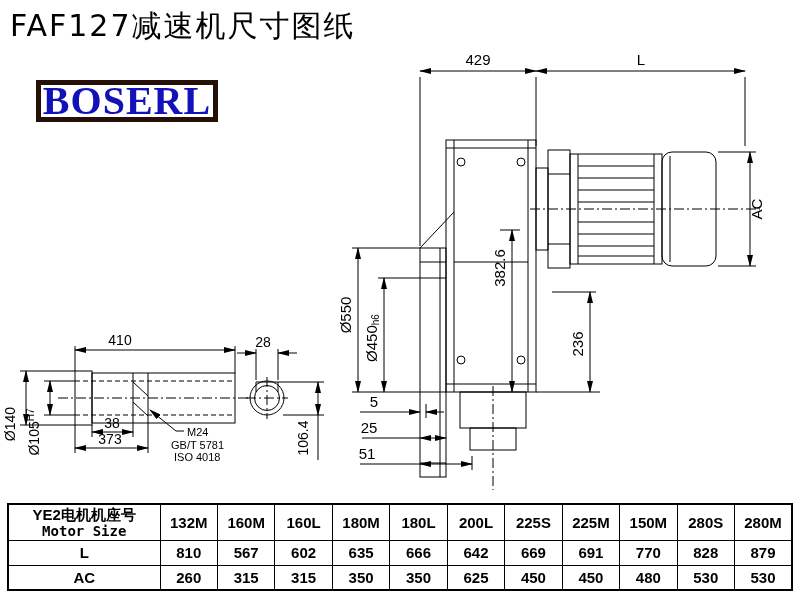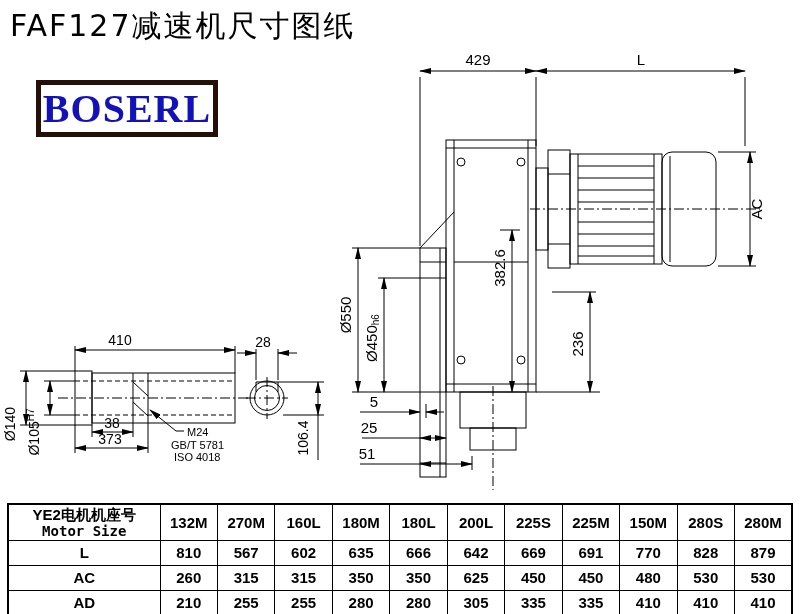--- a/index.html
+++ b/index.html
@@ -1,21 +1,21 @@
 <!DOCTYPE html>
 <html><head>
 <meta charset="utf-8">
 <style>
   *{box-sizing:border-box}
   html,body{margin:0;padding:0}
   body{width:800px;height:614px;position:relative;background:#fff;overflow:hidden;
        font-family:"Liberation Sans",sans-serif;color:#000}
   .title{position:absolute;left:10px;top:6px;font-size:30px;font-weight:normal;
          letter-spacing:2px;font-family:"DejaVu Sans",sans-serif;white-space:nowrap}
-  .logo{position:absolute;left:36px;top:80px;width:182px;height:57px;border:5px solid #241007;
+  .logo{position:absolute;left:36px;top:80px;width:182px;height:42px;border:5px solid #241007;
         display:flex;align-items:center;justify-content:center;background:#fff}
   .logo span{font-family:"Liberation Serif",serif;font-weight:bold;font-size:40px;
              color:#1212b8;letter-spacing:1px;line-height:1}
   svg.drawing{position:absolute;left:0;top:0}
   svg .s line,svg .s rect,svg .s circle,svg .s path,svg .s polyline{stroke:#000;stroke-width:1;fill:none}
   svg .cl{stroke-dasharray:10 3 2 3}
   svg .hid{stroke-dasharray:5 3}
   svg text{fill:#000;stroke:none;font-family:"Liberation Sans",sans-serif;font-size:15px}
   svg text.sm{font-size:14px}
   svg text.note{font-size:11px}
@@ -207,21 +207,21 @@
 </svg>
 
 <table class="size-table">
   <tbody>
     <tr>
       <th class="corner">
         <div class="cn">YE2电机机座号</div>
         <div class="en">Motor Size</div>
       </th>
       <th>132M</th>
-      <th>270M</th>
+      <th>160M</th>
       <th>160L</th>
       <th>180M</th>
       <th>180L</th>
       <th>200L</th>
       <th>225S</th>
       <th>225M</th>
       <th>150M</th>
       <th>280S</th>
       <th>280M</th>
     </tr>
@@ -246,28 +246,14 @@
       <td>315</td>
       <td>350</td>
       <td>350</td>
       <td>625</td>
       <td>450</td>
       <td>450</td>
       <td>480</td>
       <td>530</td>
       <td>530</td>
     </tr>
-    <tr>
-      <th>AD</th>
-      <td>210</td>
-      <td>255</td>
-      <td>255</td>
-      <td>280</td>
-      <td>280</td>
-      <td>305</td>
-      <td>335</td>
-      <td>335</td>
-      <td>410</td>
-      <td>410</td>
-      <td>410</td>
-    </tr>
   </tbody>
 </table>
 
 </body></html>

